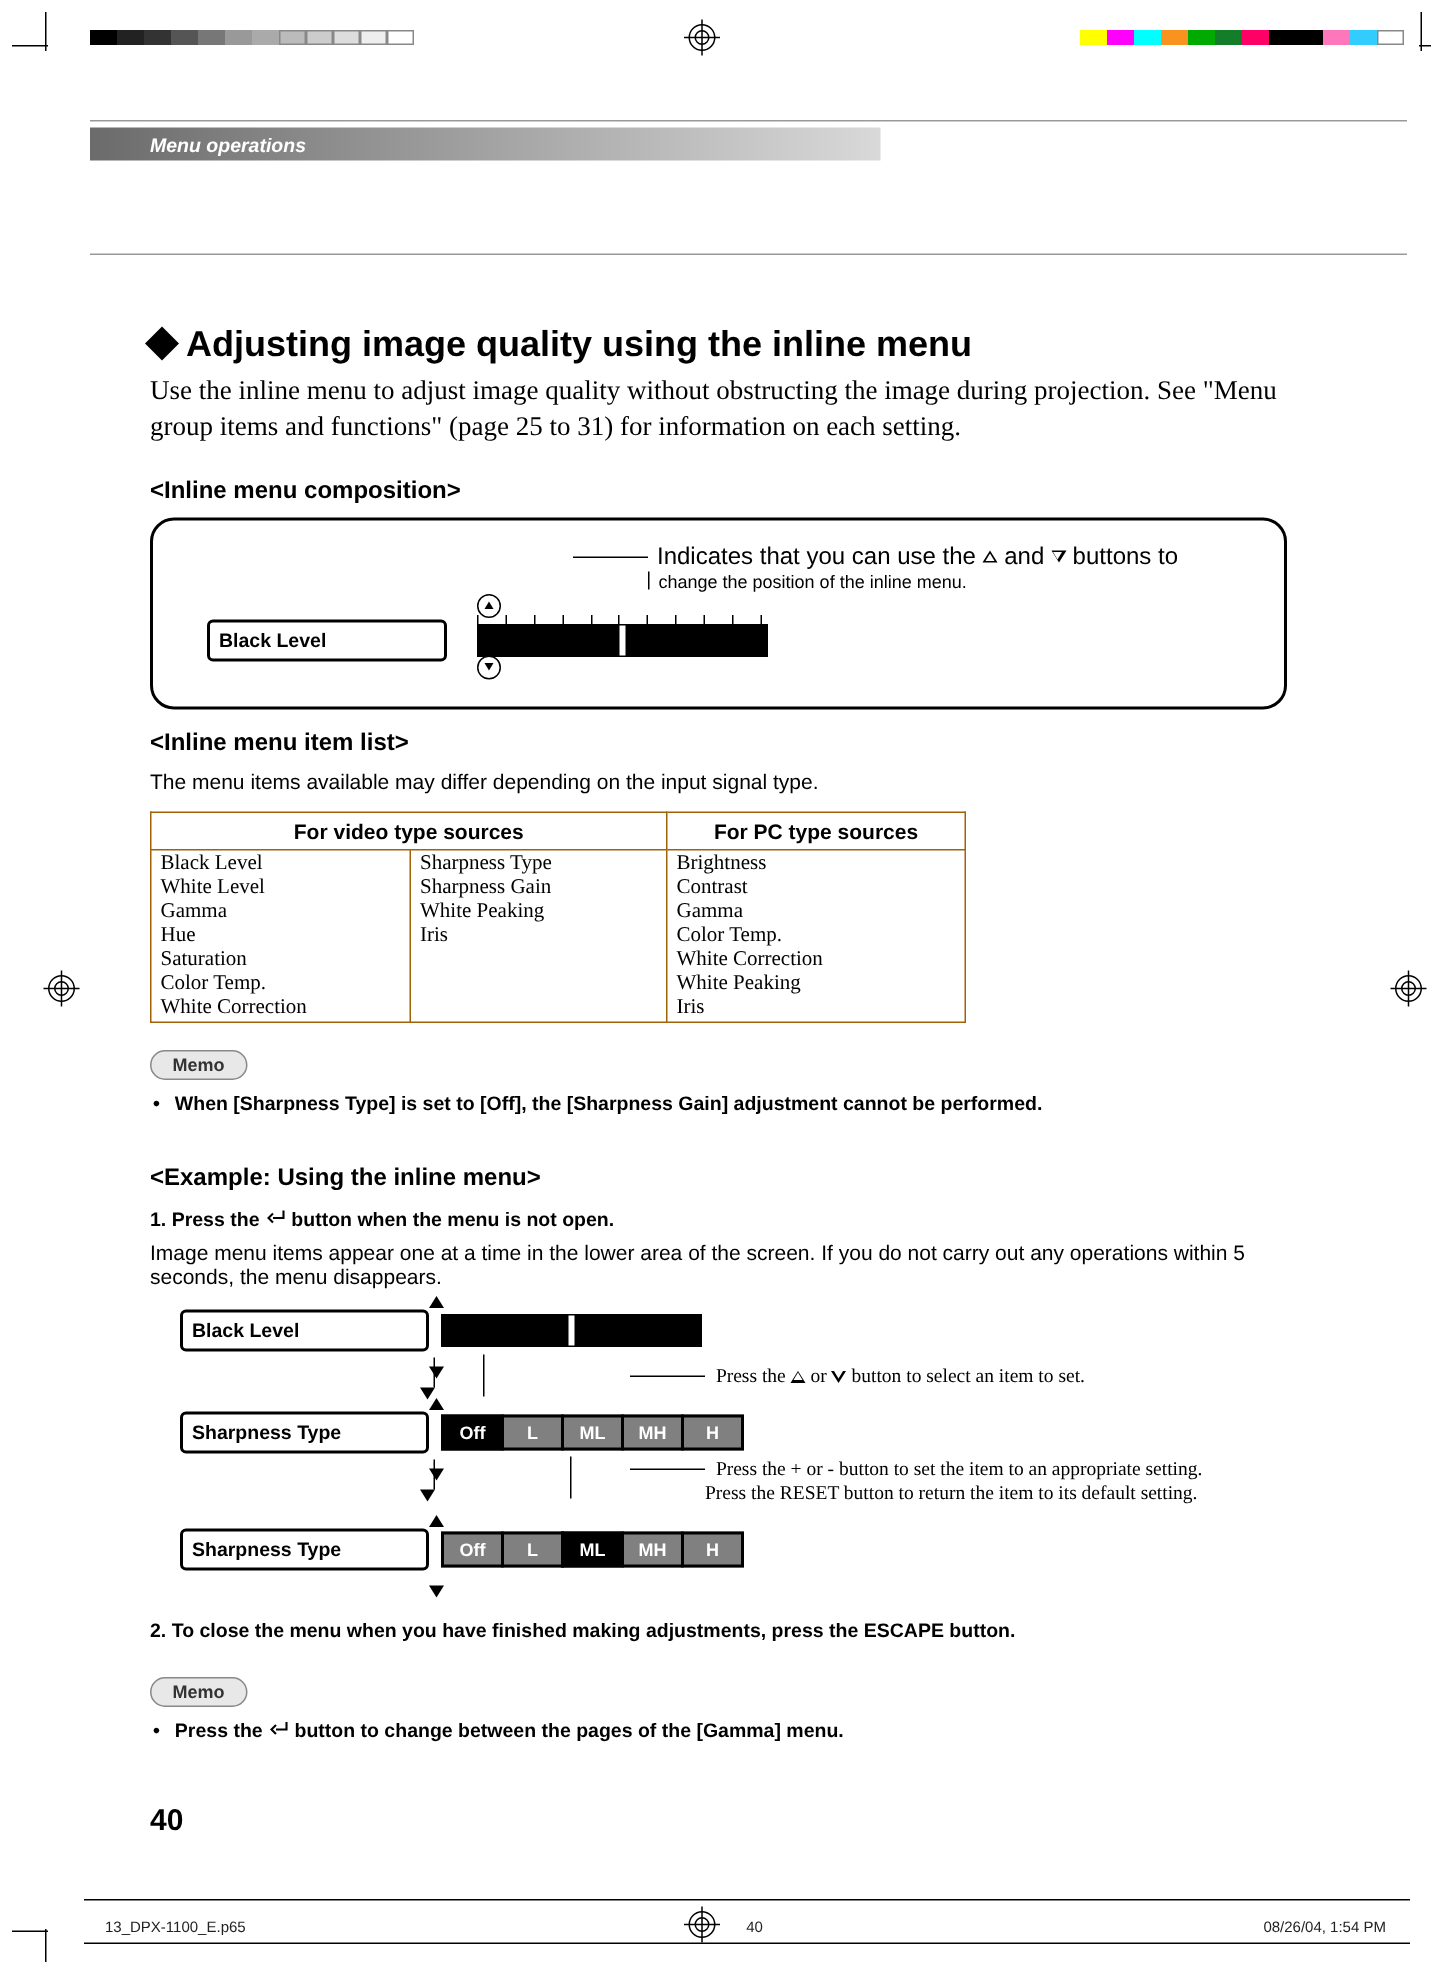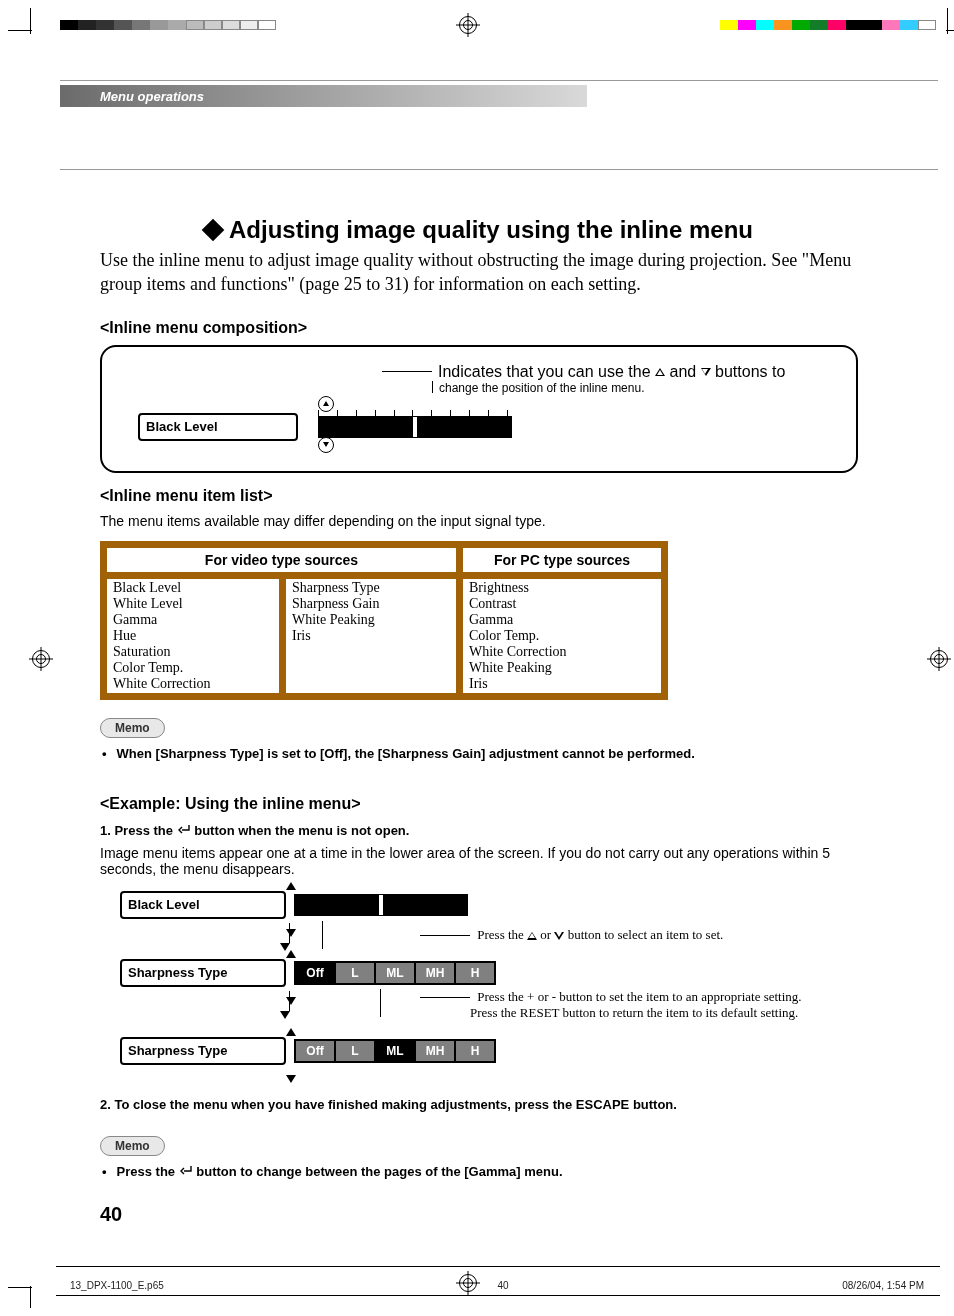--- a/index.html
+++ b/index.html
@@ -45,21 +45,21 @@
     position:absolute; left:40px; top:0; height:22px;
     display:flex; align-items:center;
     color:#fff; font-weight:bold; font-size:13px; font-style:italic;
   }
   .content { margin: 46px 80px 0 40px; }
   .diamond {
     display:inline-block; width:16px; height:16px; background:#000;
     transform:rotate(45deg); vertical-align:middle; margin-right:8px;
     margin-bottom:4px;
   }
-  h1 { font-size:24px; margin:18px 0 4px 0;text-align:center; }
+  h1 { font-size:24px; margin:18px 0 4px 0; }
   .intro { font-family:"Times New Roman", serif; font-size:18px; line-height:1.35; margin:2px 0 22px 0; }
   h2 { font-size:16px; margin:10px 0 8px 0; }
   .note-text { font-family:Liberation Sans, sans-serif; font-size:14px; margin:4px 0 12px 0; }
 
   .composition-panel {
     border:2px solid #000; border-radius:16px;
     padding:16px 30px 14px 30px;
     position:relative;
     margin-bottom:14px;
   }
@@ -101,21 +101,21 @@
   .tri-outline-up::after { content:""; position:absolute; top:1.6px; left:-3.4px; border-left:3.4px solid transparent; border-right:3.4px solid transparent; border-bottom:5.4px solid #fff; }
   .tri-outline-down { border-left:5px solid transparent; border-right:5px solid transparent; border-top:8px solid #000; position:relative; }
   .tri-outline-down::after { content:""; position:absolute; top:-7.8px; left:-3.4px; border-left:3.4px solid transparent; border-right:3.4px solid transparent; border-top:5.4px solid #fff; }
 
   table.itemlist {
     border-collapse:collapse; font-family:"Times New Roman", serif;
     font-size:14px; margin-top:10px;
   }
   table.itemlist th { font-family:Arial,sans-serif; font-weight:bold; text-align:center; padding:4px 6px; }
   table.itemlist td { padding:1px 6px; vertical-align:top; }
-  table.itemlist .brd { border:7px solid #a16207; }
+  table.itemlist .brd { border:1px solid #a16207; }
   table.itemlist .col-a { width:160px; }
   table.itemlist .col-b { width:158px; }
   table.itemlist .col-c { width:186px; }
 
   .memo-pill {
     display:inline-block; border:1px solid #888; border-radius:11px;
     background:#e8e8e8; padding:2px 14px; font-weight:bold; font-size:12px;
     color:#333; margin:18px 0 8px 0;
   }
   .bullet-row { display:flex; font-size:13px; font-weight:bold; }

